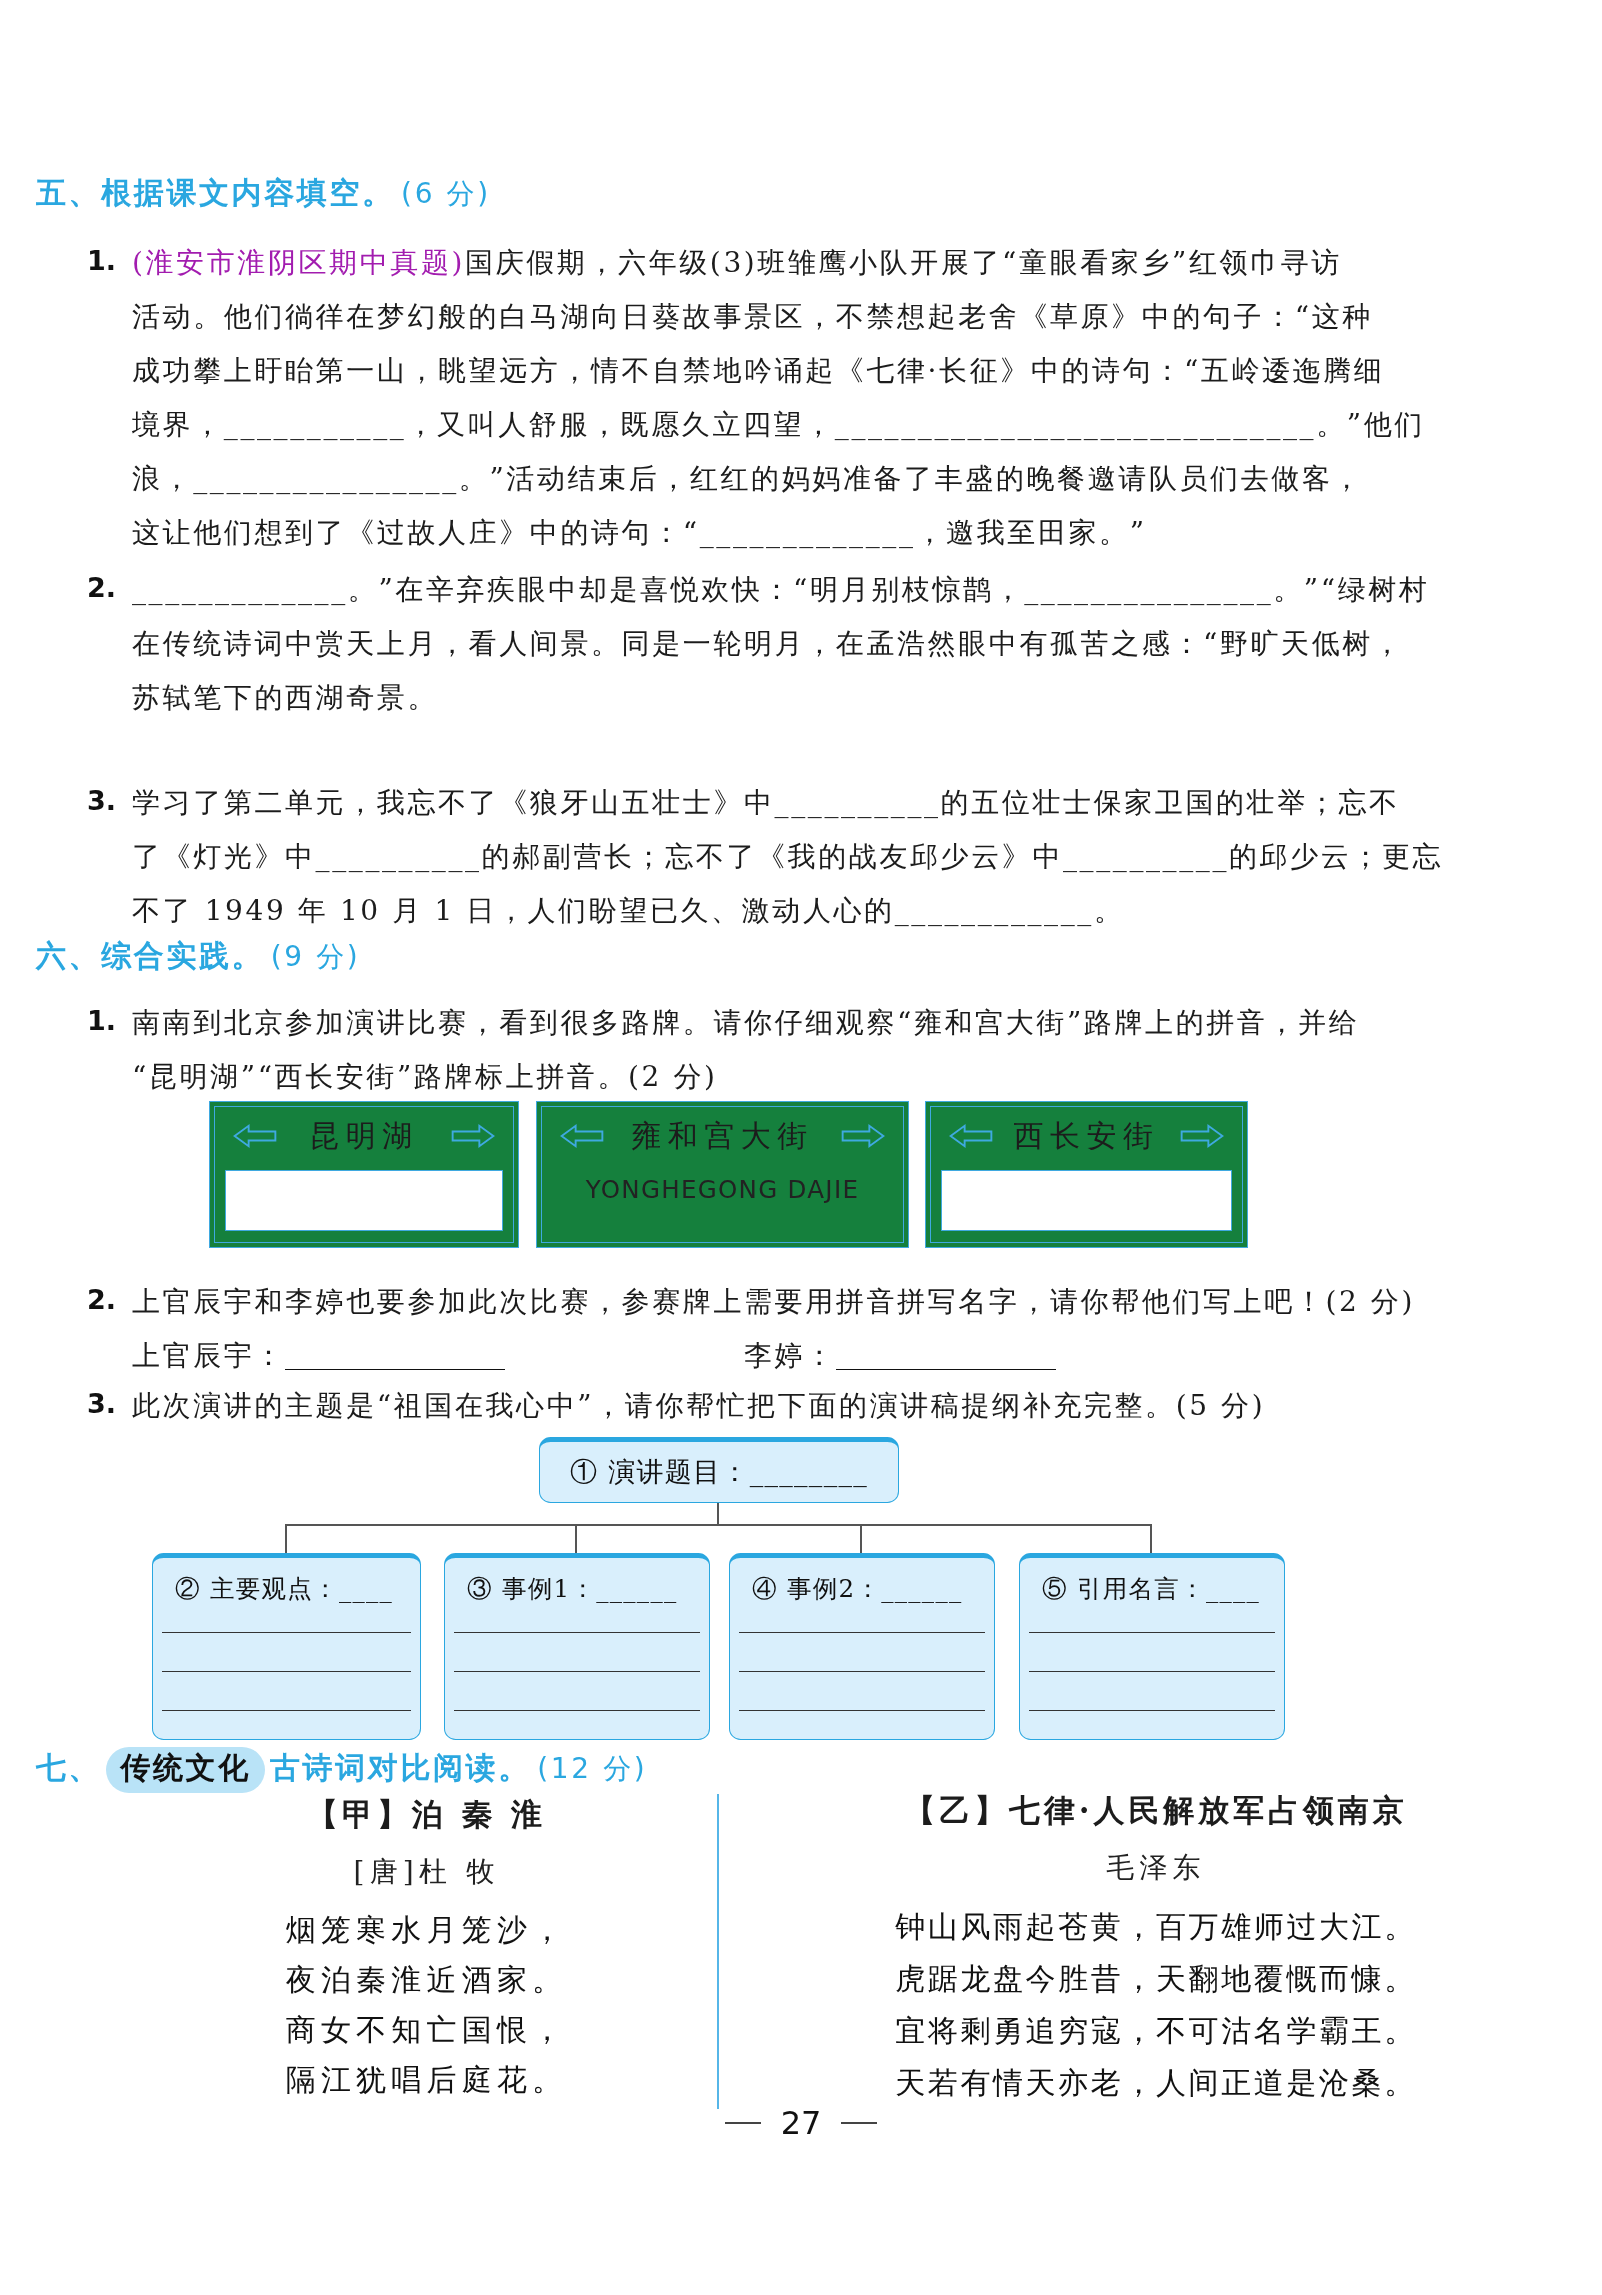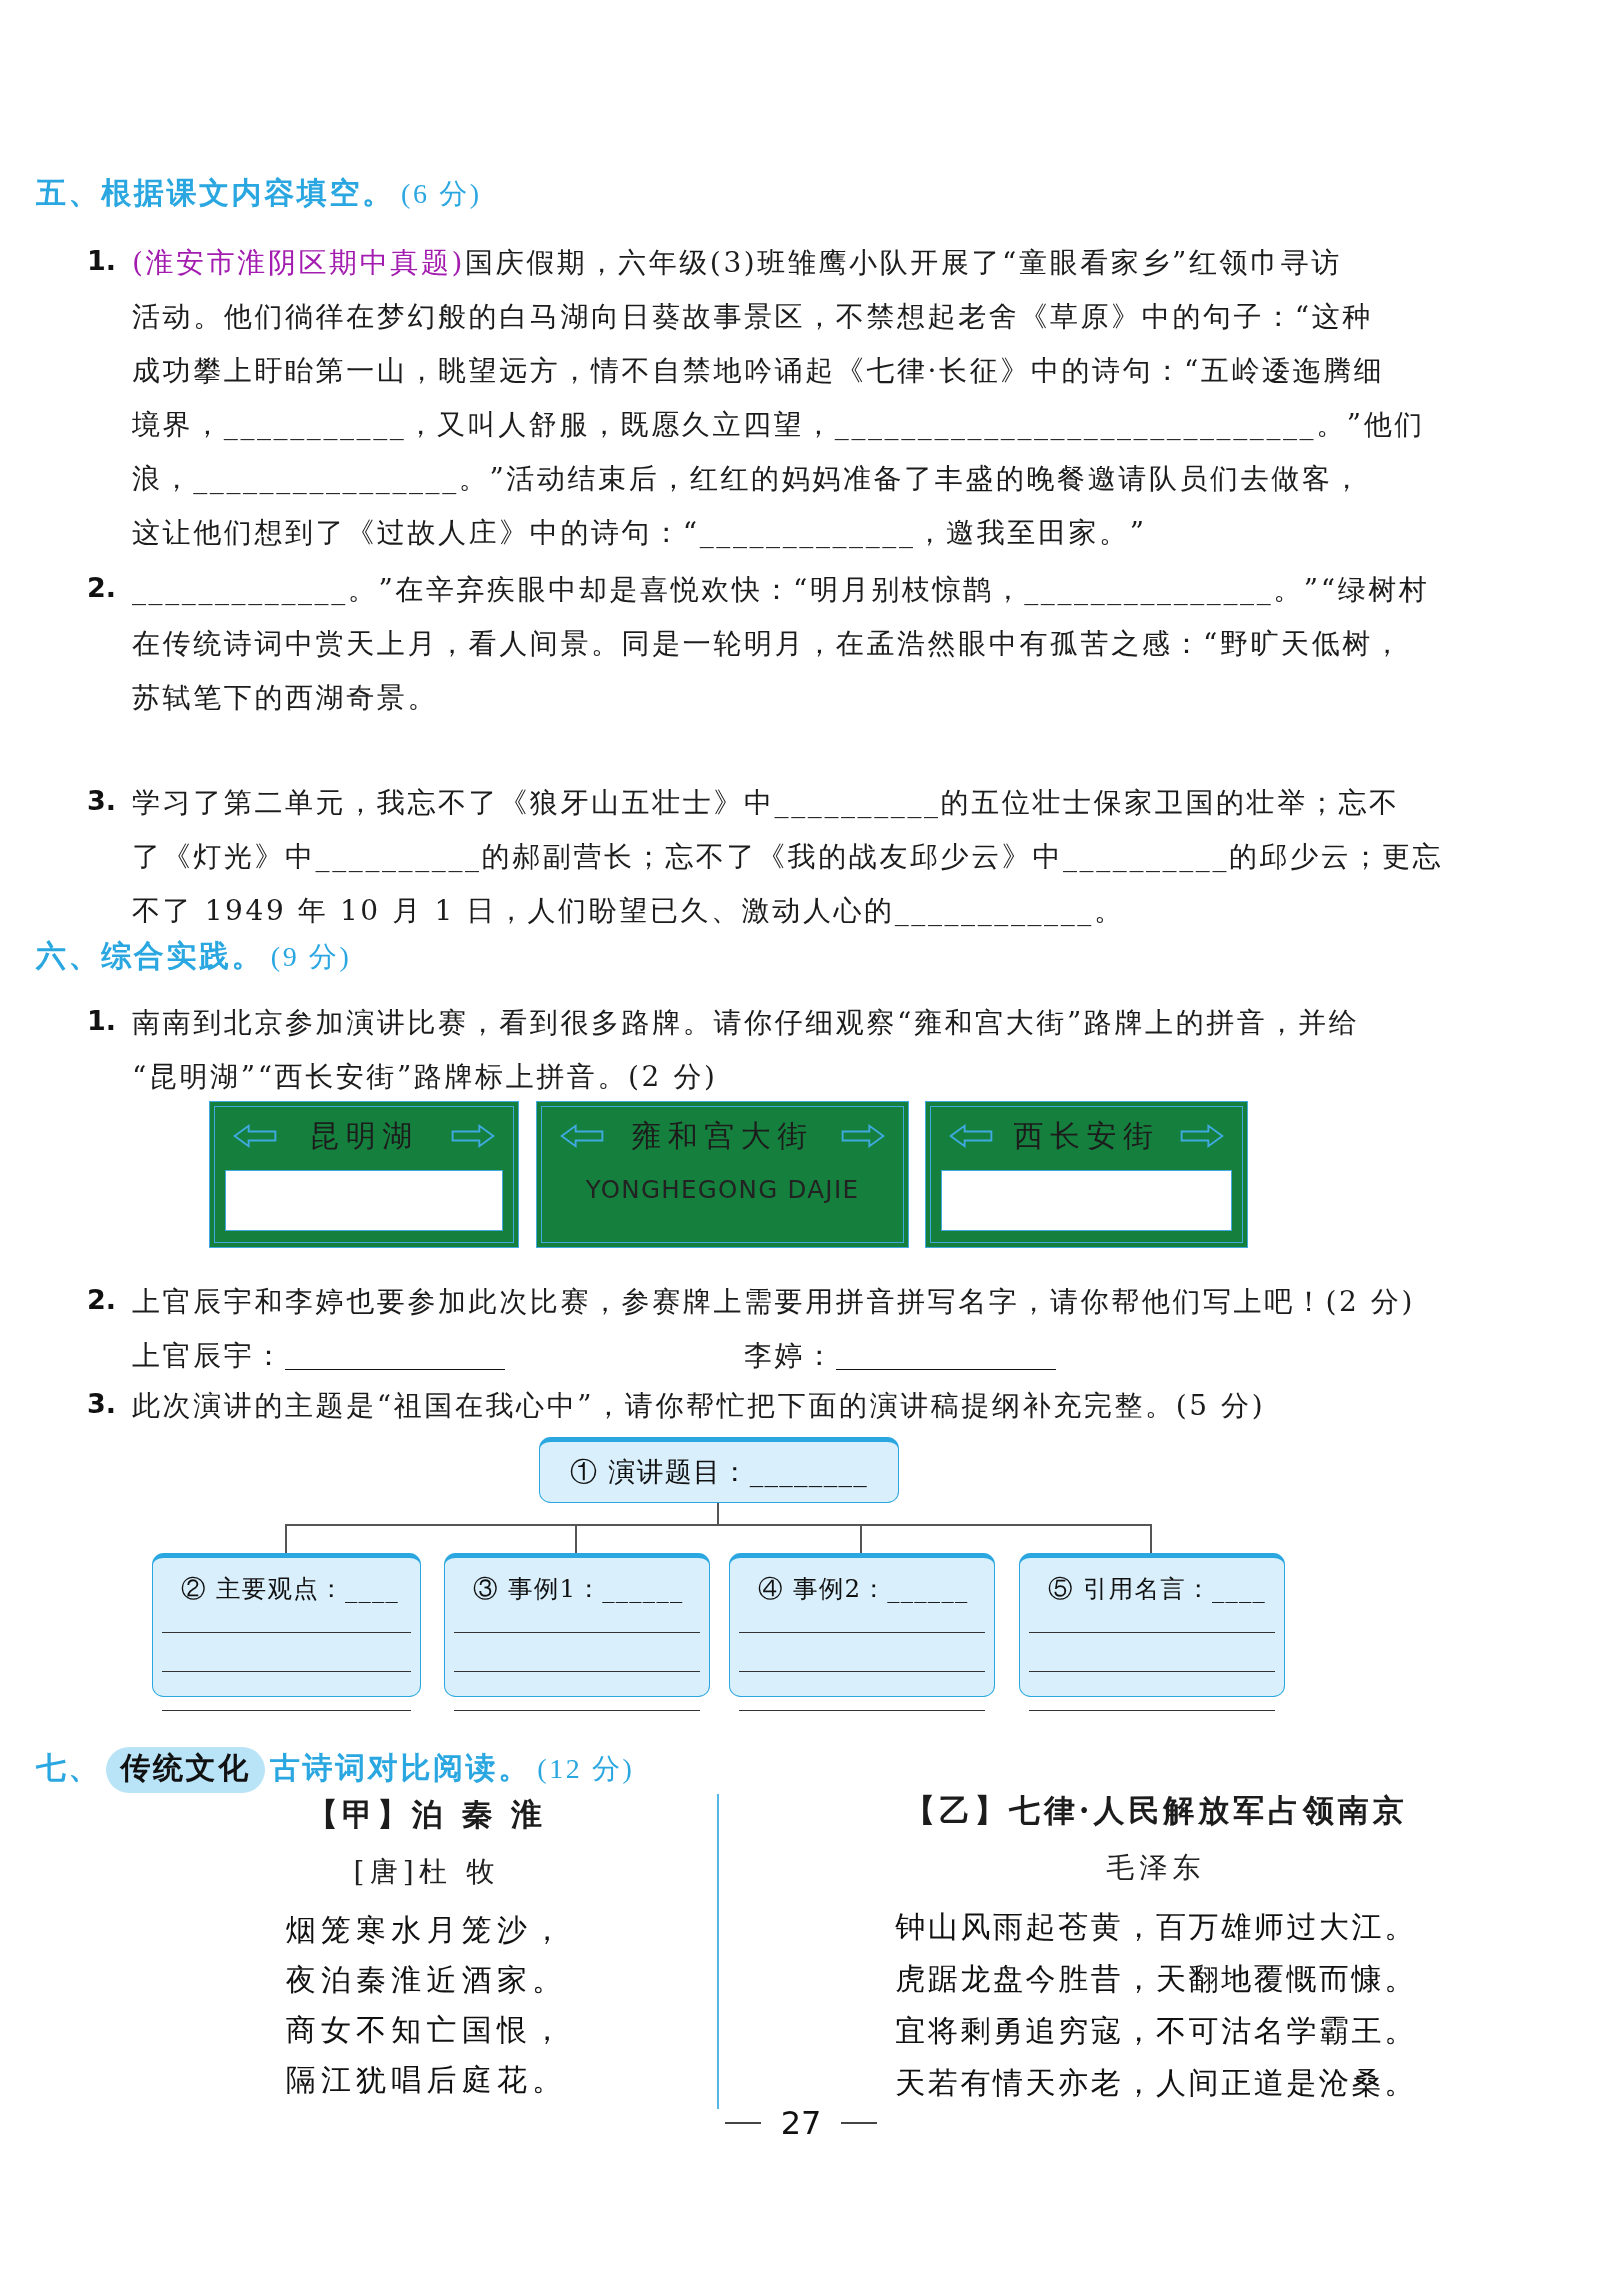--- a/index.html
+++ b/index.html
@@ -3,21 +3,21 @@
 <meta charset="utf-8">
 <style>
   html,body{margin:0;padding:0;background:#ffffff;}
   .page{position:relative;width:1602px;height:2295px;background:#ffffff;overflow:hidden;
         font-family:"DejaVu Serif","Liberation Serif",serif;color:#1c1c1c;}
 
   
   .sec-header{position:absolute;left:36px;white-space:nowrap;
               font-family:"DejaVu Sans","Liberation Sans",sans-serif;
               color:#2aa7e0;font-size:30px;font-weight:bold;letter-spacing:2.6px;}
-  .sec-score{font-weight:normal;margin-left:6.5px;font-size:28px;font-family:Liberation Serif, serif;}
+  .sec-score{font-weight:normal;margin-left:6.5px;font-size:28px;}
 
   
   .item{position:absolute;left:132px;width:1446px;}
   .qnum{position:absolute;left:-45px;top:9px;
         font-family:"DejaVu Sans","Liberation Sans",sans-serif;
         font-weight:bold;font-size:27px;color:#111;}
   .tline{height:54px;line-height:54px;font-size:28px;letter-spacing:2.6px;white-space:nowrap;}
   .src{color:#a21caf;}
 
   .blankline{display:inline-block;height:32px;border-bottom:1.9px solid #111;
@@ -36,21 +36,21 @@
   .sign-pinyin{position:absolute;left:0;right:0;top:68px;text-align:center;
                font-family:"DejaVu Sans","Liberation Sans",sans-serif;
                font-size:24.5px;letter-spacing:1.3px;color:#222;}
 
   
   .dbox{position:absolute;background:#d9effc;border:1.9px solid #2aa7e0;border-top:5.8px solid #2aa7e0;
         border-radius:11.6px;box-sizing:border-box;}
   .dbox-top{left:539px;top:1437px;width:360px;height:66px;
             display:flex;align-items:center;justify-content:center;}
   .dbox-title{font-size:27px;letter-spacing:1.3px;color:#111;white-space:nowrap;}
-  .dbox-col{top:1553px;height:144px;padding:14px 9px 0 28px;}
+  .dbox-col{top:1553px;height:187px;padding:14px 9px 0 22px;}
   .dbox-col .dbox-title{font-size:24.5px;}
   .rule{position:absolute;left:9px;right:9px;height:0;border-bottom:1.9px solid #333;}
   .conn{position:absolute;background:#555;}
 
   
   .pill{display:inline-block;background:#b9e3f7;color:#111;border-radius:645px;
         padding:1.3px 14px 3.9px 14px;margin:0 5.2px;
         font-family:"DejaVu Sans","Liberation Sans",sans-serif;font-weight:bold;}
 
   

